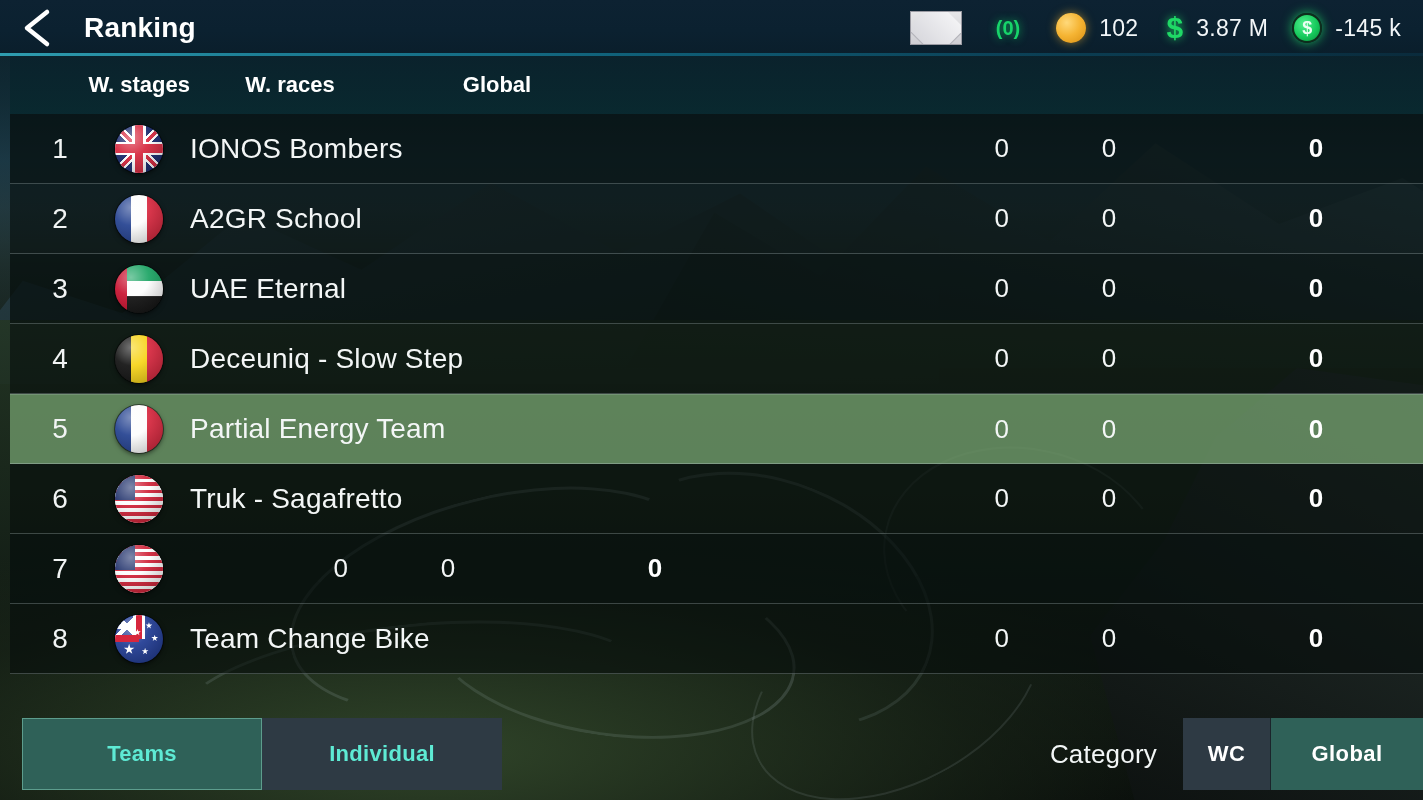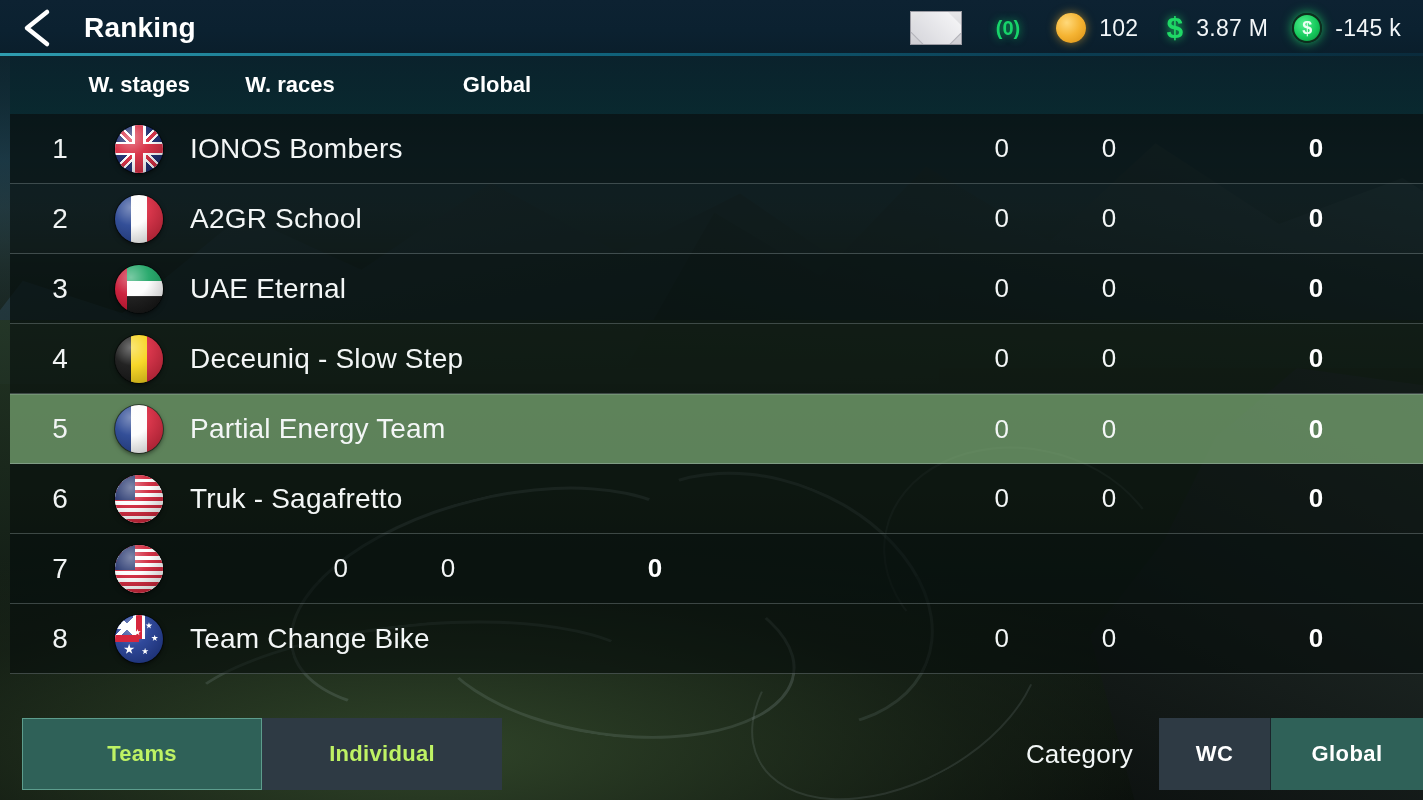--- a/index.html
+++ b/index.html
@@ -252,40 +252,40 @@
   
   .bottombar {
     position:absolute; left:0; right:0; bottom:0; height:92px;
     z-index:25;
     display:flex; align-items:center;
   }
   .tabs { display:flex; margin-left:22px; }
   .tab {
     width:240px; height:72px;
     display:flex; align-items:center; justify-content:center;
-    color:#bef264; font-size:22px; font-weight:bold;
+    color:#5eead4; font-size:22px; font-weight:bold;
     cursor:pointer;
     letter-spacing:.3px;
   }
   .tab.inactive { background:#2e3a44; }
   .tab.active {
     background:#2f6158;
     border:1px solid #5d9d8d;
   }
   .cat-wrap {
     margin-left:auto; margin-right:0;
     display:flex; align-items:center;
   }
   .cat-label {
     color:#f2f6f6; font-size:26px; font-weight:300; margin-right:26px;
     letter-spacing:.2px;
   }
   .cat-btns { display:flex; }
   .cat-btn {
-    width:112px; height:72px;
+    width:88px; height:72px;
     display:flex; align-items:center; justify-content:center;
     color:#ffffff; font-size:22px; font-weight:bold;
     cursor:pointer;
     letter-spacing:.4px;
   }
   .cat-btn.inactive { background:#2e3a44; border-right:1px solid #1b242b; }
   .cat-btn.active { background:#2f6158; }
   .cat-btn:last-child { width:152px; }
 </style>
 </head>

